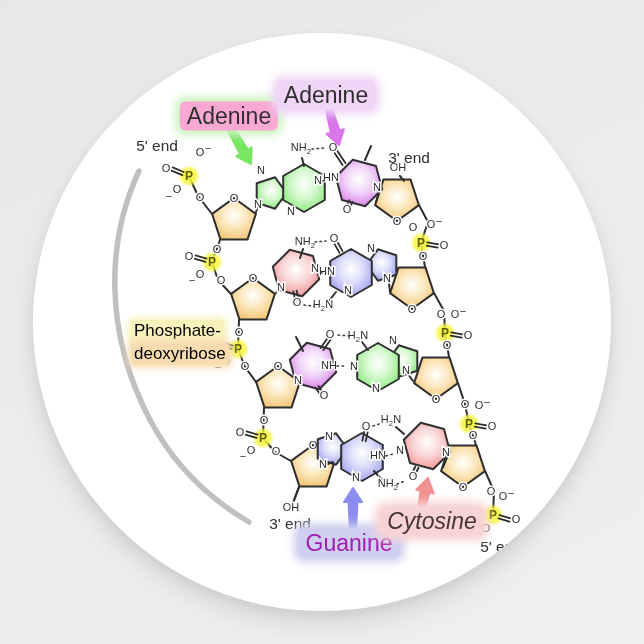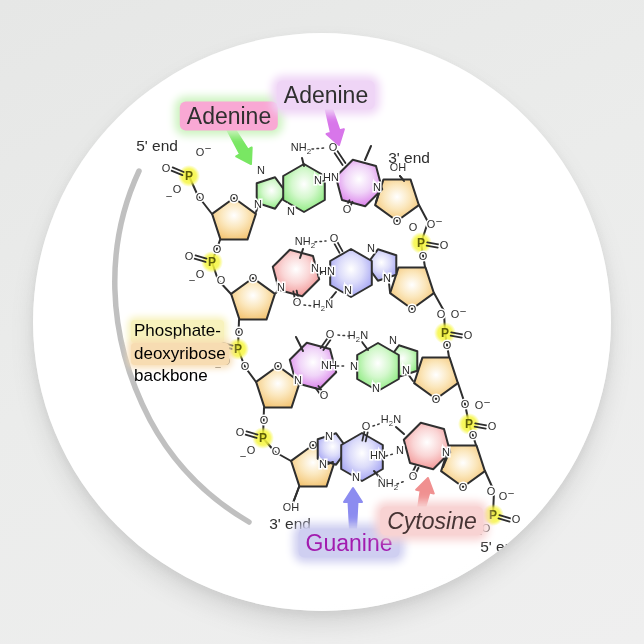--- a/index.html
+++ b/index.html
@@ -342,16 +342,15 @@
     <div class="endlbl" style="left:501px;top:547px">5' end</div>
 
     <div class="lbl adenine" style="left:229px;top:116px">Adenine</div>
     <div class="lbl thymine" style="left:326px;top:95px">Adenine</div>
     <div class="lbl guanine" style="left:349px;top:543px">Guanine</div>
     <div class="lbl cytosine" style="left:432px;top:521px">Cytosine</div>
 
     <div class="bk">
       <span class="hl-y">Phosphate-</span><br>
       <span class="hl-o">deoxyribose</span><br>
-      <span>backbone</span>
     </div>
   </div>
 </div>
 
 </body></html>

